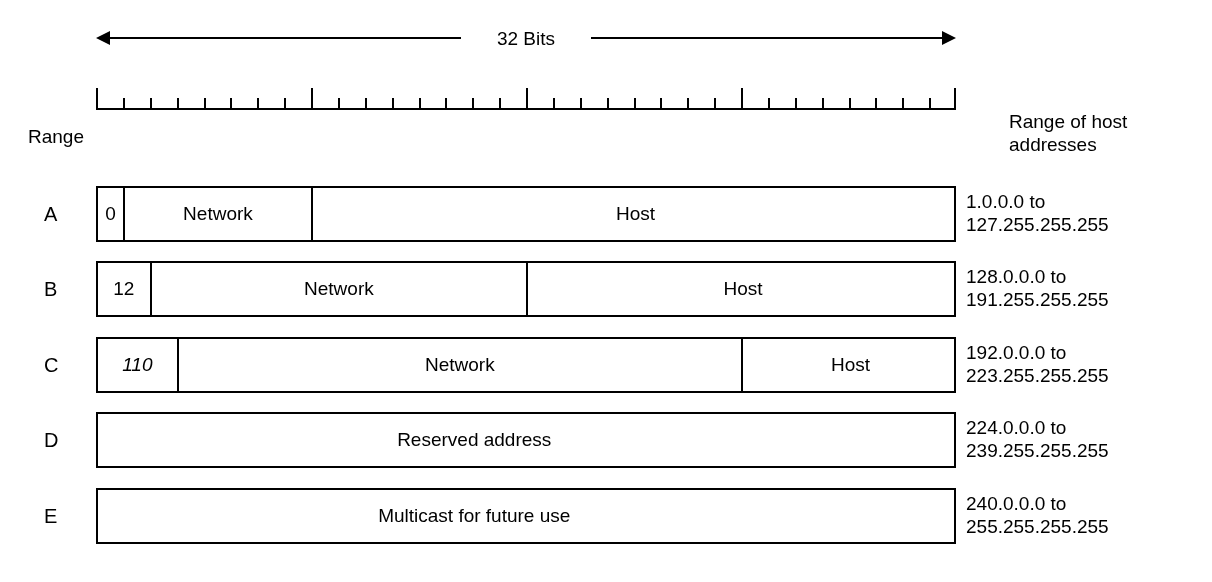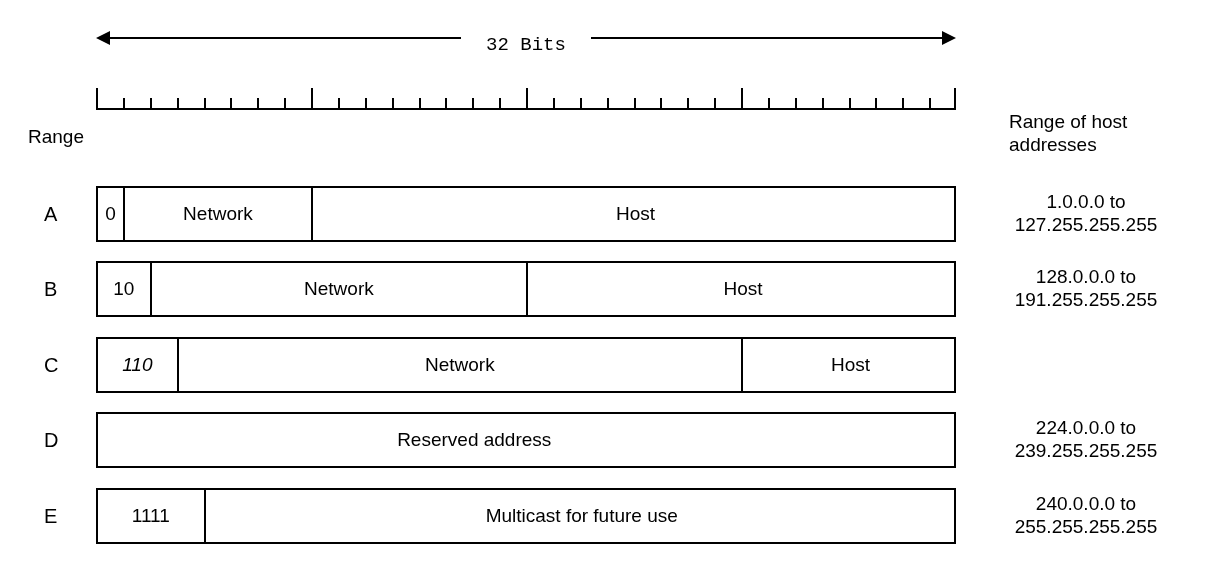--- a/index.html
+++ b/index.html
@@ -43,22 +43,21 @@
   #bits-arrow .arrow-head.right { right: 0; border-left: 14px solid #000; }
   #bits-arrow .arrow-label {
     position: absolute;
     left: 0; right: 0;
     top: 0;
     text-align: center;
     font-size: 19px;
     line-height: 27px;
     background: #fff;
     width: 130px;
-    margin: 8px auto;
-    font-family: Liberation Mono, monospace;
+    margin: 1px auto;
   }
 
   
   #ruler {
     position: absolute;
     left: 96px;
     top: 88px;
     width: 860px;
     height: 22px;
   }
@@ -133,21 +132,20 @@
   }
   .cell:last-child { border-right: none; }
   .range-text {
     position: absolute;
     left: 966px;
     top: 4px;
     font-size: 19px;
     line-height: 23px;
     width: 240px;
     white-space: pre-line;
-    text-align: center;
   }
 </style>
 </head>
 <body>
 
 <div id="bits-arrow">
   <span class="arrow-head left"></span>
   <span class="arrow-line left"></span>
   <span class="arrow-line right"></span>
   <span class="arrow-head right"></span>
@@ -203,45 +201,46 @@
         <div class="cell" style="width: 26.875px; flex: 0 0 26.875px;">0</div>
         <div class="cell" style="width: 188.125px; flex: 0 0 188.125px;">Network</div>
         <div class="cell" style="width: 645px; flex: 0 0 645px;">Host</div>
       </div>
       <div class="range-text">1.0.0.0 to
 127.255.255.255</div>
     </div>
     <div class="class-row" style="top: 261px;">
       <div class="class-letter">B</div>
       <div class="bar" style="left: 96px; width: 860px;">
-        <div class="cell" style="width: 53.75px; flex: 0 0 53.75px;">10</div>
+        <div class="cell" style="width: 53.75px; flex: 0 0 53.75px;">12</div>
         <div class="cell" style="width: 376.25px; flex: 0 0 376.25px;">Network</div>
         <div class="cell" style="width: 430px; flex: 0 0 430px;">Host</div>
       </div>
       <div class="range-text">128.0.0.0 to
 191.255.255.255</div>
     </div>
     <div class="class-row" style="top: 337px;">
       <div class="class-letter">C</div>
       <div class="bar" style="left: 96px; width: 860px;">
         <div class="cell" style="width: 80.625px; flex: 0 0 80.625px; font-style: italic;">110</div>
         <div class="cell" style="width: 564.375px; flex: 0 0 564.375px;">Network</div>
         <div class="cell" style="width: 215px; flex: 0 0 215px;">Host</div>
       </div>
+      <div class="range-text">192.0.0.0 to
+223.255.255.255</div>
     </div>
     <div class="class-row" style="top: 412px;">
       <div class="class-letter">D</div>
       <div class="bar" style="left: 96px; width: 860px;">
         <div class="cell" style="width: 752.5px; flex: 0 0 752.5px;">Reserved address</div>
       </div>
       <div class="range-text">224.0.0.0 to
 239.255.255.255</div>
     </div>
     <div class="class-row" style="top: 488px;">
       <div class="class-letter">E</div>
       <div class="bar" style="left: 96px; width: 860px;">
-        <div class="cell" style="width: 107.5px; flex: 0 0 107.5px;">1111</div>
         <div class="cell" style="width: 752.5px; flex: 0 0 752.5px;">Multicast for future use</div>
       </div>
       <div class="range-text">240.0.0.0 to
 255.255.255.255</div>
     </div>
   </div>
 
 </body></html>

